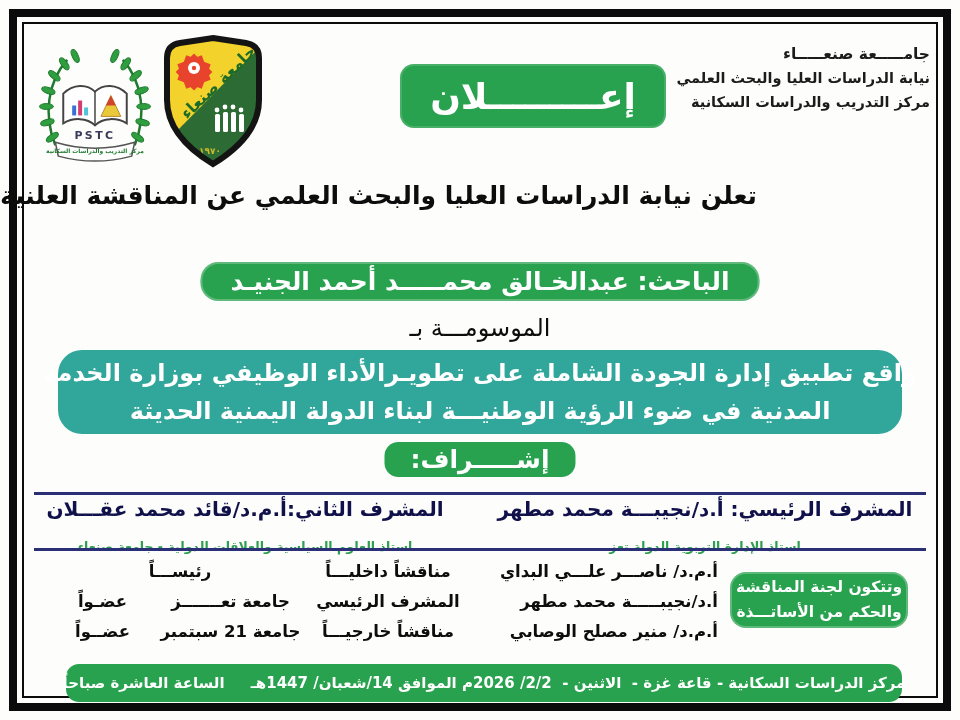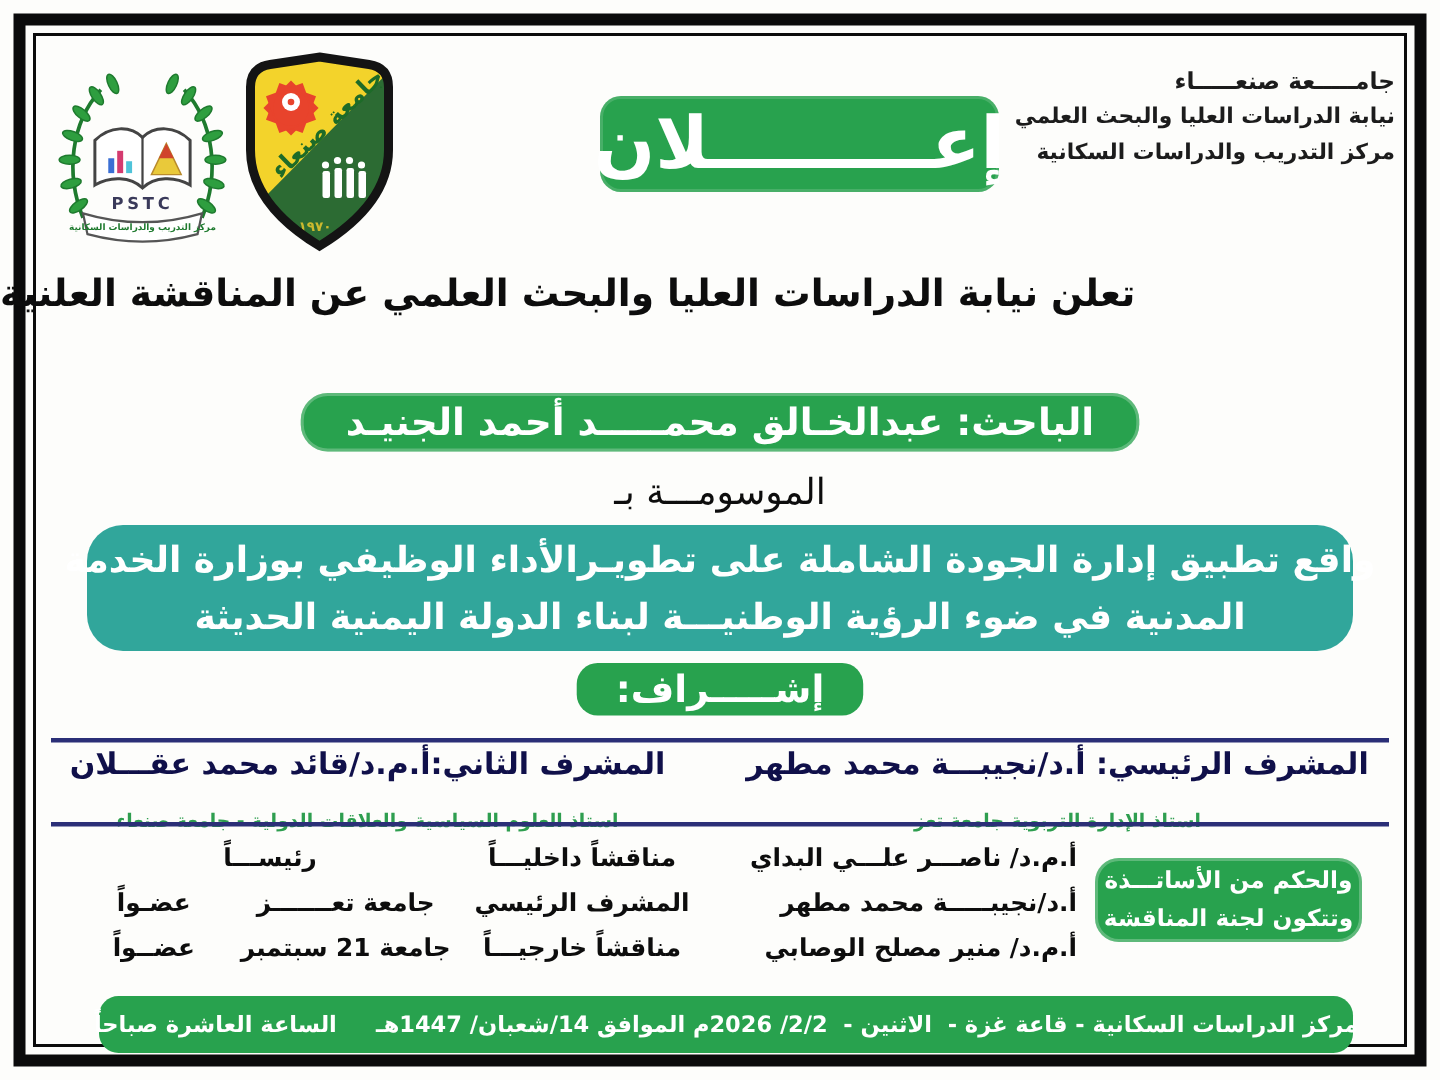--- a/index.html
+++ b/index.html
@@ -14,21 +14,21 @@
   .frame-inner{position:absolute;inset:22px;border:2px solid #0b0b0b;pointer-events:none;}
 
   .abs{position:absolute;}
 
   
   .logo-pstc{left:34px;top:44px;width:122px;height:124px;}
   .logo-shield{left:160px;top:34px;width:106px;height:136px;}
   .announce{
     left:400px;top:64px;width:266px;height:64px;
     background:var(--green);border-radius:14px;
-    color:#fff;font-weight:bold;font-size:48px;
+    color:#fff;font-weight:bold;font-size:36px;
     display:flex;align-items:center;justify-content:center;
     box-shadow:0 0 0 2px rgba(255,255,255,.15) inset;
   }
   .header-text{
     right:30px;top:42px;width:260px;text-align:right;
     font-weight:bold;color:#1c1c1c;font-size:14.5px;line-height:24px;
   }
   .header-text .uni{font-size:15.5px;}
 
   
@@ -216,32 +216,32 @@
 </div>
 
 <div class="abs supervision-pill">
   <span>إشـــــراف:</span>
 </div>
 
 <div class="abs rule rule-1"></div>
 
 <div class="abs supervisor supervisor-primary">
   <div class="sup-name">المشرف الرئيسي: أ.د/نجيبـــة محمد مطهر</div>
-  <div class="sup-role">استاذ الإدارة التربوية جامعة تعز</div>
+  <div class="sup-role">استاذ الإدارة التربوية الدولة تعز</div>
 </div>
 <div class="abs supervisor supervisor-second">
   <div class="sup-name">المشرف الثاني:أ.م.د/قائد محمد عقـــلان</div>
   <div class="sup-role">استاذ العلوم السياسية والعلاقات الدولية - جامعة صنعاء</div>
 </div>
 
 <div class="abs rule rule-2"></div>
 
 <div class="abs committee-badge">
+  <div>وتتكون لجنة المناقشة</div>
   <div>والحكم من الأساتـــذة</div>
-  <div>وتتكون لجنة المناقشة</div>
 </div>
 
 <div class="abs committee-table">
   <div class="c-row">
     <div class="c-name">أ.م.د/ ناصـــر علـــي البداي</div>
     <div class="c-role">مناقشاً داخليـــاً</div>
     <div class="c-pos">رئيســـاً</div>
   </div>
   <div class="c-row">
     <div class="c-name">أ.د/نجيبـــــة محمد مطهر</div>

